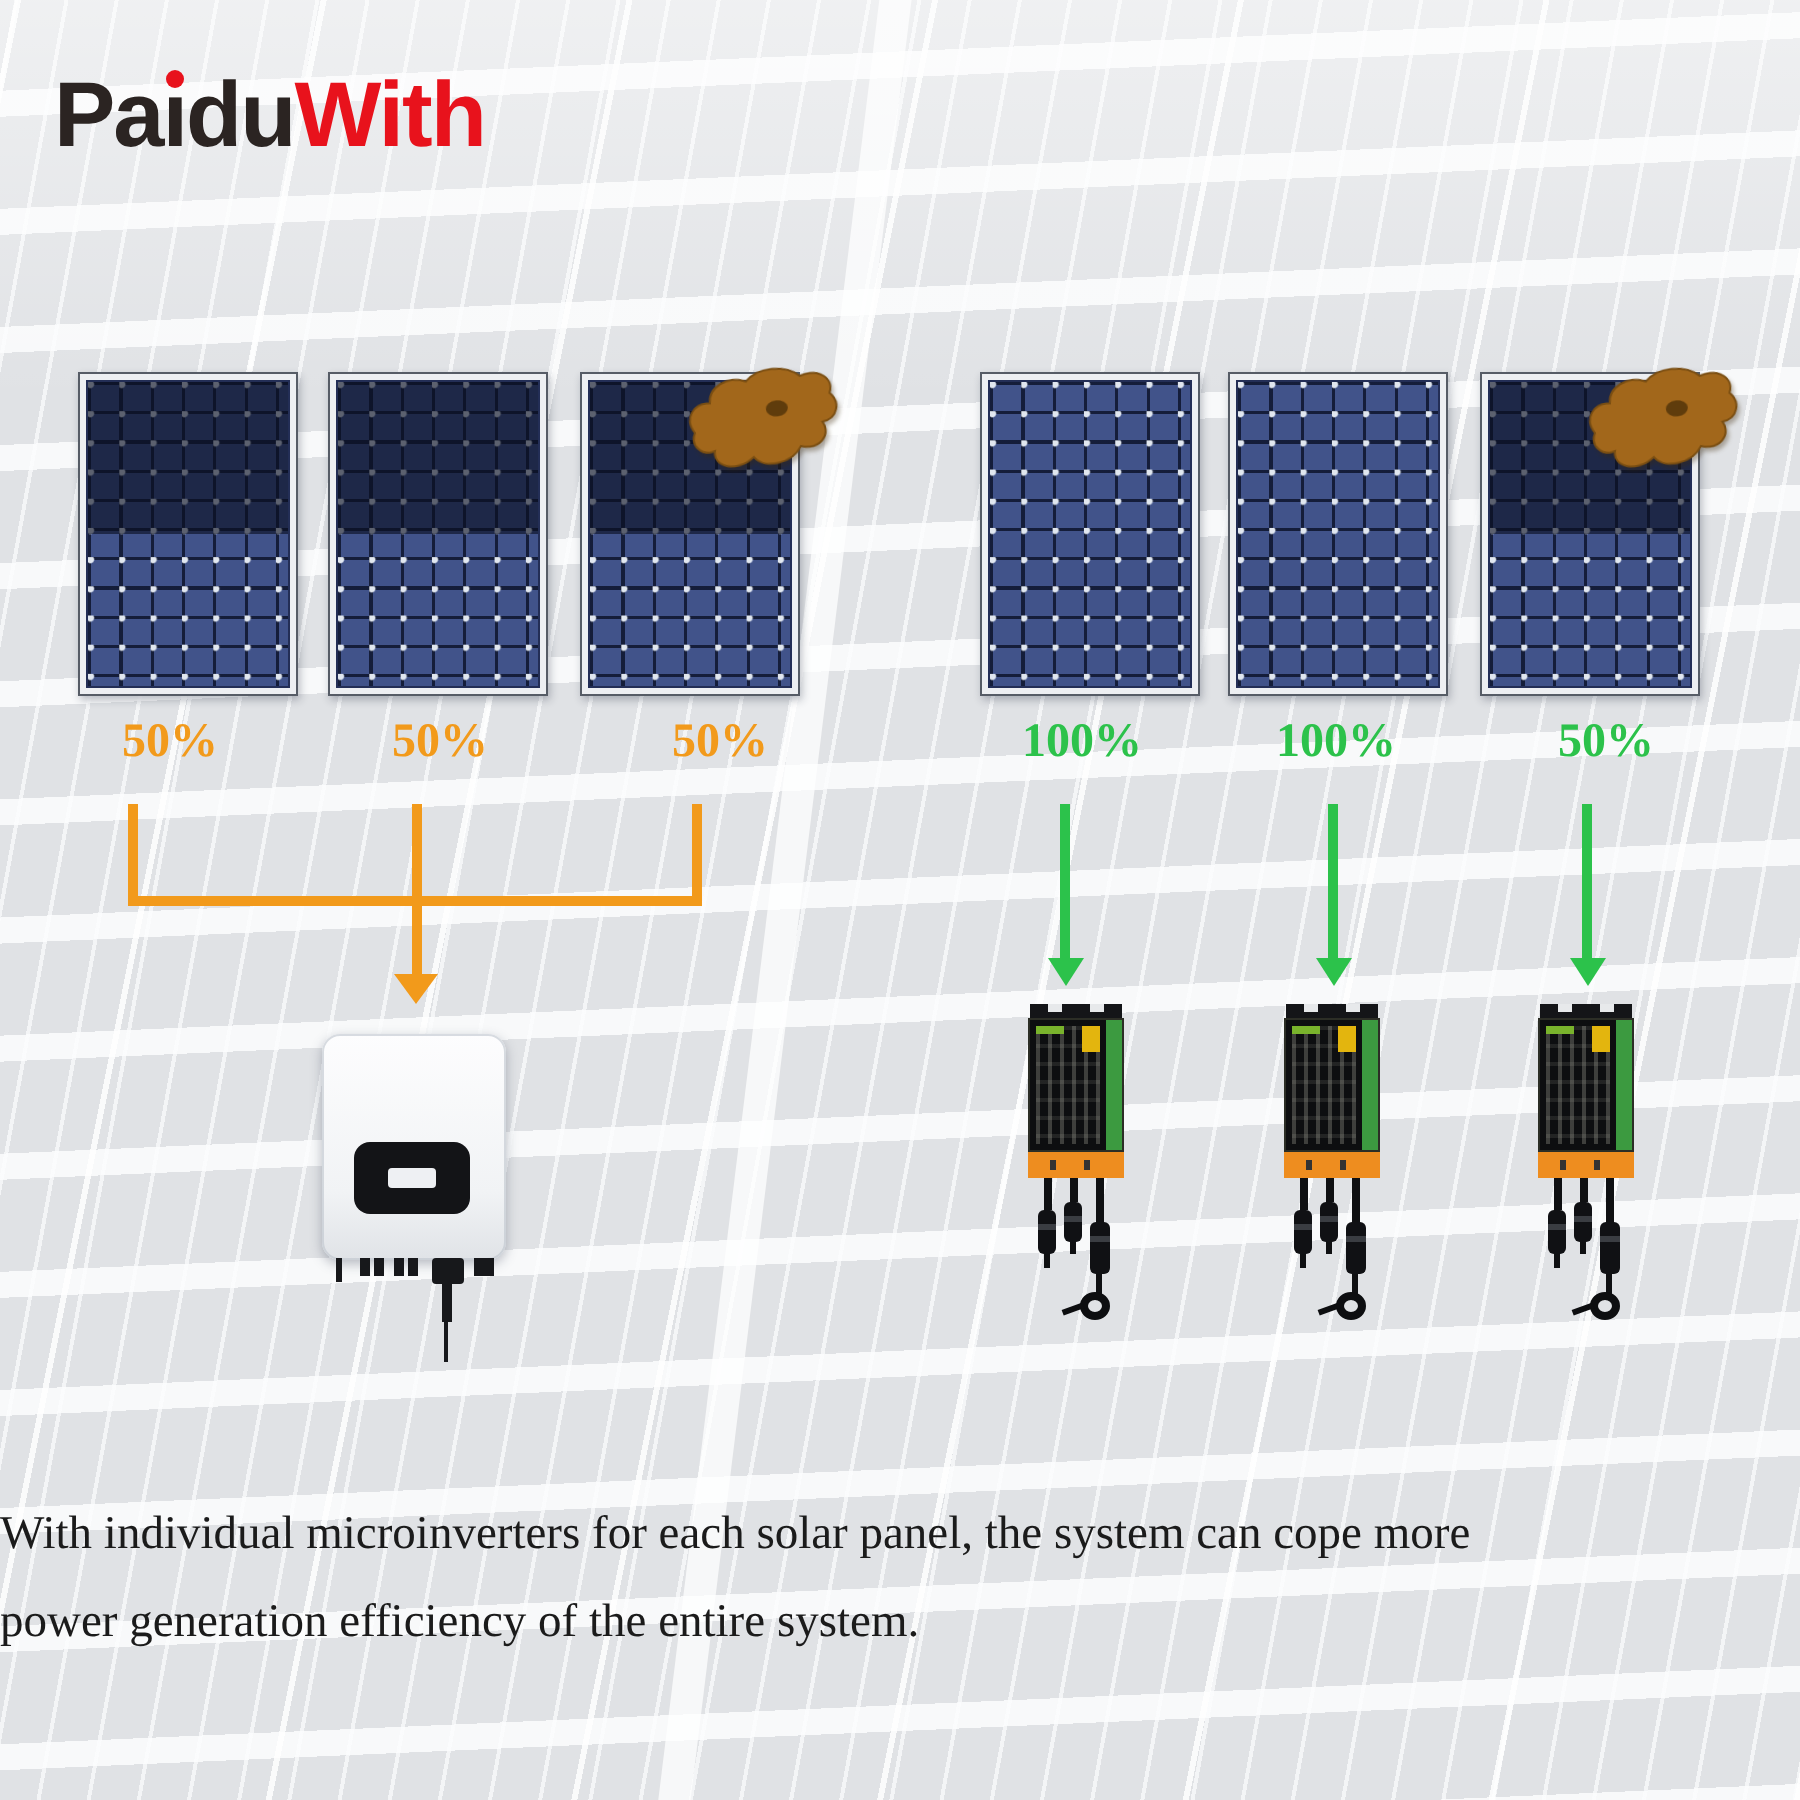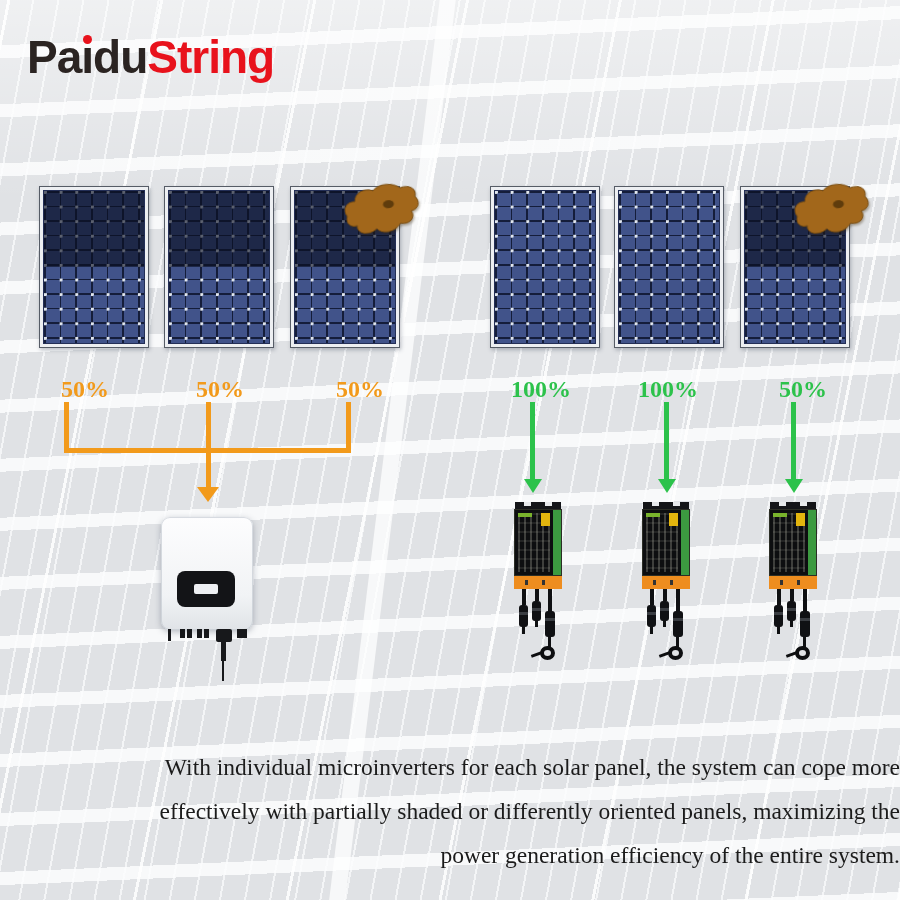--- a/index.html
+++ b/index.html
@@ -49,21 +49,21 @@
   .shade-half::after{content:"";position:absolute;left:0;top:0;right:0;height:50%;background:rgba(9,14,33,.62);}
   .p1{left:39px;} .p2{left:164px;} .p3{left:290px;}
   .p4{left:490px;} .p5{left:614px;} .p6{left:740px;}
   .leaf{position:absolute;left:50px;top:-4px;width:80px;height:54px;transform:rotate(-6deg);
     filter:drop-shadow(1px 2px 1px rgba(60,40,10,.35));z-index:5;}
   .leaf-body{fill:var(--leaf-brown,#a2671b);stroke:#7a4e12;stroke-width:1;}
   .leaf-hole{fill:#5f3c0c;}
 
   
   .pct{position:absolute;top:358px;transform:translateX(-50%);
-    font-family:"Liberation Serif",serif;font-weight:700;font-size:24px;white-space:nowrap;margin-top:18px;}
+    font-family:"Liberation Serif",serif;font-weight:700;font-size:24px;white-space:nowrap;}
   .pct.orange{color:var(--accent-orange,#f29a1b);}
   .pct.green{color:var(--accent-green,#2cc24b);}
   .l1{left:85px;} .l2{left:220px;} .l3{left:360px;}
   .l4{left:541px;} .l5{left:668px;} .l6{left:803px;}
 
   
   .tick{position:absolute;top:402px;width:5px;height:50px;background:var(--accent-orange,#f29a1b);}
   .t1{left:64px;} .t3{left:346px;}
   .bus{position:absolute;left:64px;top:448px;width:287px;height:5px;background:var(--accent-orange,#f29a1b);}
   .stem{position:absolute;left:206px;top:402px;width:5px;height:86px;background:var(--accent-orange,#f29a1b);}
@@ -122,33 +122,33 @@
   .mw2{left:21px;top:0;width:4px;height:12px;}
   .mk2{left:18px;top:12px;width:9px;height:20px;}
   .mp2{left:21px;top:32px;width:3px;height:6px;}
   .mw3{left:34px;top:0;width:4px;height:22px;}
   .mk3{left:31px;top:22px;width:10px;height:26px;}
   .mp3{left:34px;top:48px;width:3px;height:10px;}
   .loop{position:absolute;left:26px;top:57px;width:15px;height:14px;border:4px solid #0d0e10;border-radius:50%;box-sizing:border-box;background:transparent;}
   .hook{position:absolute;left:17px;top:64px;width:11px;height:3px;background:#0d0e10;transform:rotate(-20deg);}
 
   
-  .caption{position:absolute;left:0;right:0;top:745px;text-align:right;
+  .caption{position:absolute;left:0;right:0;top:745px;text-align:left;
     font-family:"Liberation Serif",serif;font-size:23.5px;color:#1b1b1b;}
   .caption div{line-height:44px;}
 </style>
 </head>
 <body>
 
 <div class="bg"></div>
 <div class="rail"></div>
 <div class="haze"></div>
 
 <div class="logo">
-  <span class="dark">Pa</span><span class="iwrap"><span class="idot"></span><span class="dark">ı</span></span><span class="dark">du</span><span class="red">String</span>
+  <span class="dark">Pa</span><span class="iwrap"><span class="idot"></span><span class="dark">ı</span></span><span class="dark">du</span><span class="red">With</span>
 </div>
 
 <div class="title">
 </div>
 
 <div class="panel p1">
     <div class="cells shade-half"></div>
   </div>
 <div class="panel p2">
     <div class="cells shade-half"></div>
@@ -275,15 +275,14 @@
     <div class="wire mw3"></div>
       <div class="mc4 mk3"></div>
       <div class="wire mp3"></div>
     <div class="loop"></div>
       <div class="hook"></div>
   </div>
 </div>
 
 <div class="caption">
   <div>With individual microinverters for each solar panel, the system can cope more</div>
-  <div>effectively with partially shaded or differently oriented panels, maximizing the</div>
   <div>power generation efficiency of the entire system.</div>
 </div>
 
 </body></html>

